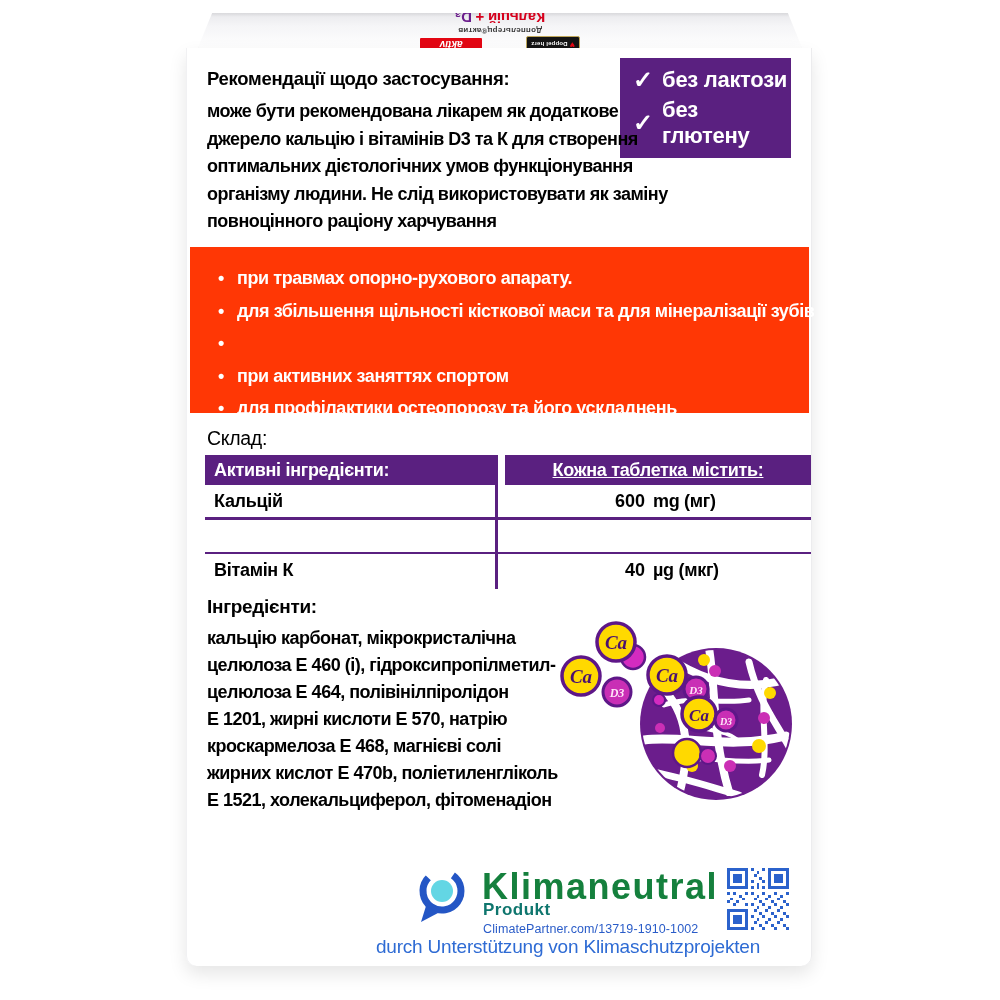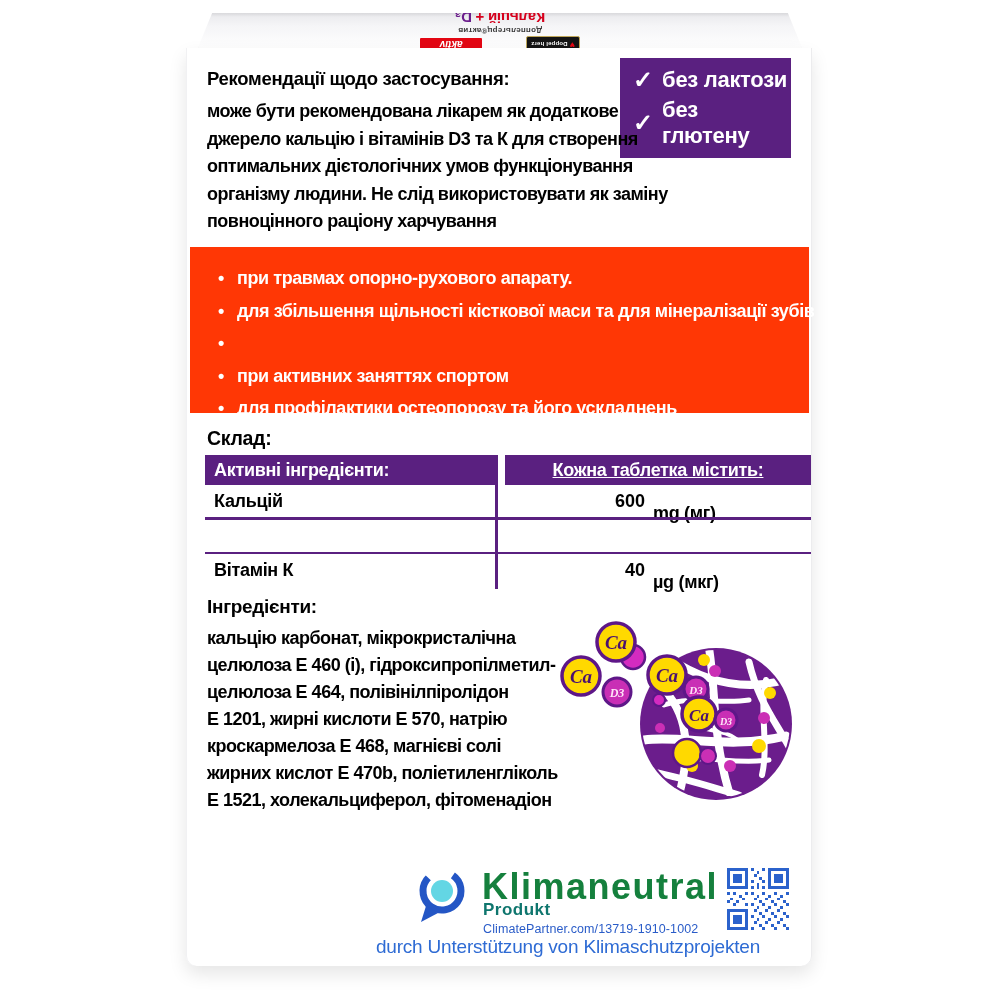--- a/index.html
+++ b/index.html
@@ -38,33 +38,33 @@
   .rec-title{left:21px;top:20px;font-size:18.5px;font-weight:bold;letter-spacing:-.3px;}
   .rec-body{left:21px;top:50px;}
   .rec-body div{font-size:18px;font-weight:bold;letter-spacing:-.5px;line-height:27.5px;white-space:nowrap;}
   
   .ind-box{left:4px;top:199px;width:619px;height:166px;background:#ff3705;}
   .ind-list{list-style:none;margin:0;padding:15px 0 0 28px;}
   .ind-list li{display:flex;gap:13px;color:#ffffff;font-size:18px;font-weight:bold;
                letter-spacing:-.4px;line-height:32.5px;white-space:nowrap;}
   .dot{font-size:18px;}
   
-  .sklad-title{left:21px;top:379px;font-size:19.5px;font-weight:bold;letter-spacing:-.3px;}
+  .sklad-title{left:21px;top:379px;font-size:19.5px;font-weight:normal;letter-spacing:-.3px;}
   .comp-table{left:19px;top:407px;width:606px;height:134px;}
   .th-cell{position:absolute;top:0;height:30px;background:#5a2080;color:#fff;
            font-size:18px;font-weight:bold;letter-spacing:-.3px;line-height:30px;}
   .th-left{left:0;width:290px;padding-left:9px;box-sizing:border-box;}
   .th-right{left:300px;width:306px;text-align:center;text-decoration:underline;}
   .col-div{position:absolute;left:290px;top:0;width:3px;height:134px;background:#5a2080;}
   .t-row{position:absolute;left:0;width:606px;height:33px;}
   .t-row .name{position:absolute;left:9px;top:0;font-size:18px;font-weight:bold;
                letter-spacing:-.3px;line-height:33px;}
   .t-row .amt{position:absolute;left:300px;top:0;width:140px;text-align:right;
               font-size:18px;font-weight:bold;line-height:33px;}
-  .t-row .unit{position:absolute;left:448px;top:12px;font-size:18px;font-weight:bold;
+  .t-row .unit{position:absolute;left:448px;top:0;font-size:18px;font-weight:bold;
                letter-spacing:-.3px;line-height:33px;white-space:nowrap;}
   .h-div{position:absolute;left:0;width:606px;height:2.5px;background:#5a2080;}
   
   .ingr-title{left:21px;top:548px;font-size:19px;font-weight:bold;letter-spacing:-.3px;}
   .ingr-body{left:21px;top:577px;}
   .ingr-body div{font-size:18px;font-weight:bold;letter-spacing:-.5px;line-height:27px;white-space:nowrap;}
   
   .bone-art{left:356px;top:560px;width:270px;height:210px;}
   
   .cp-logo{left:226px;top:816px;width:60px;height:62px;}

